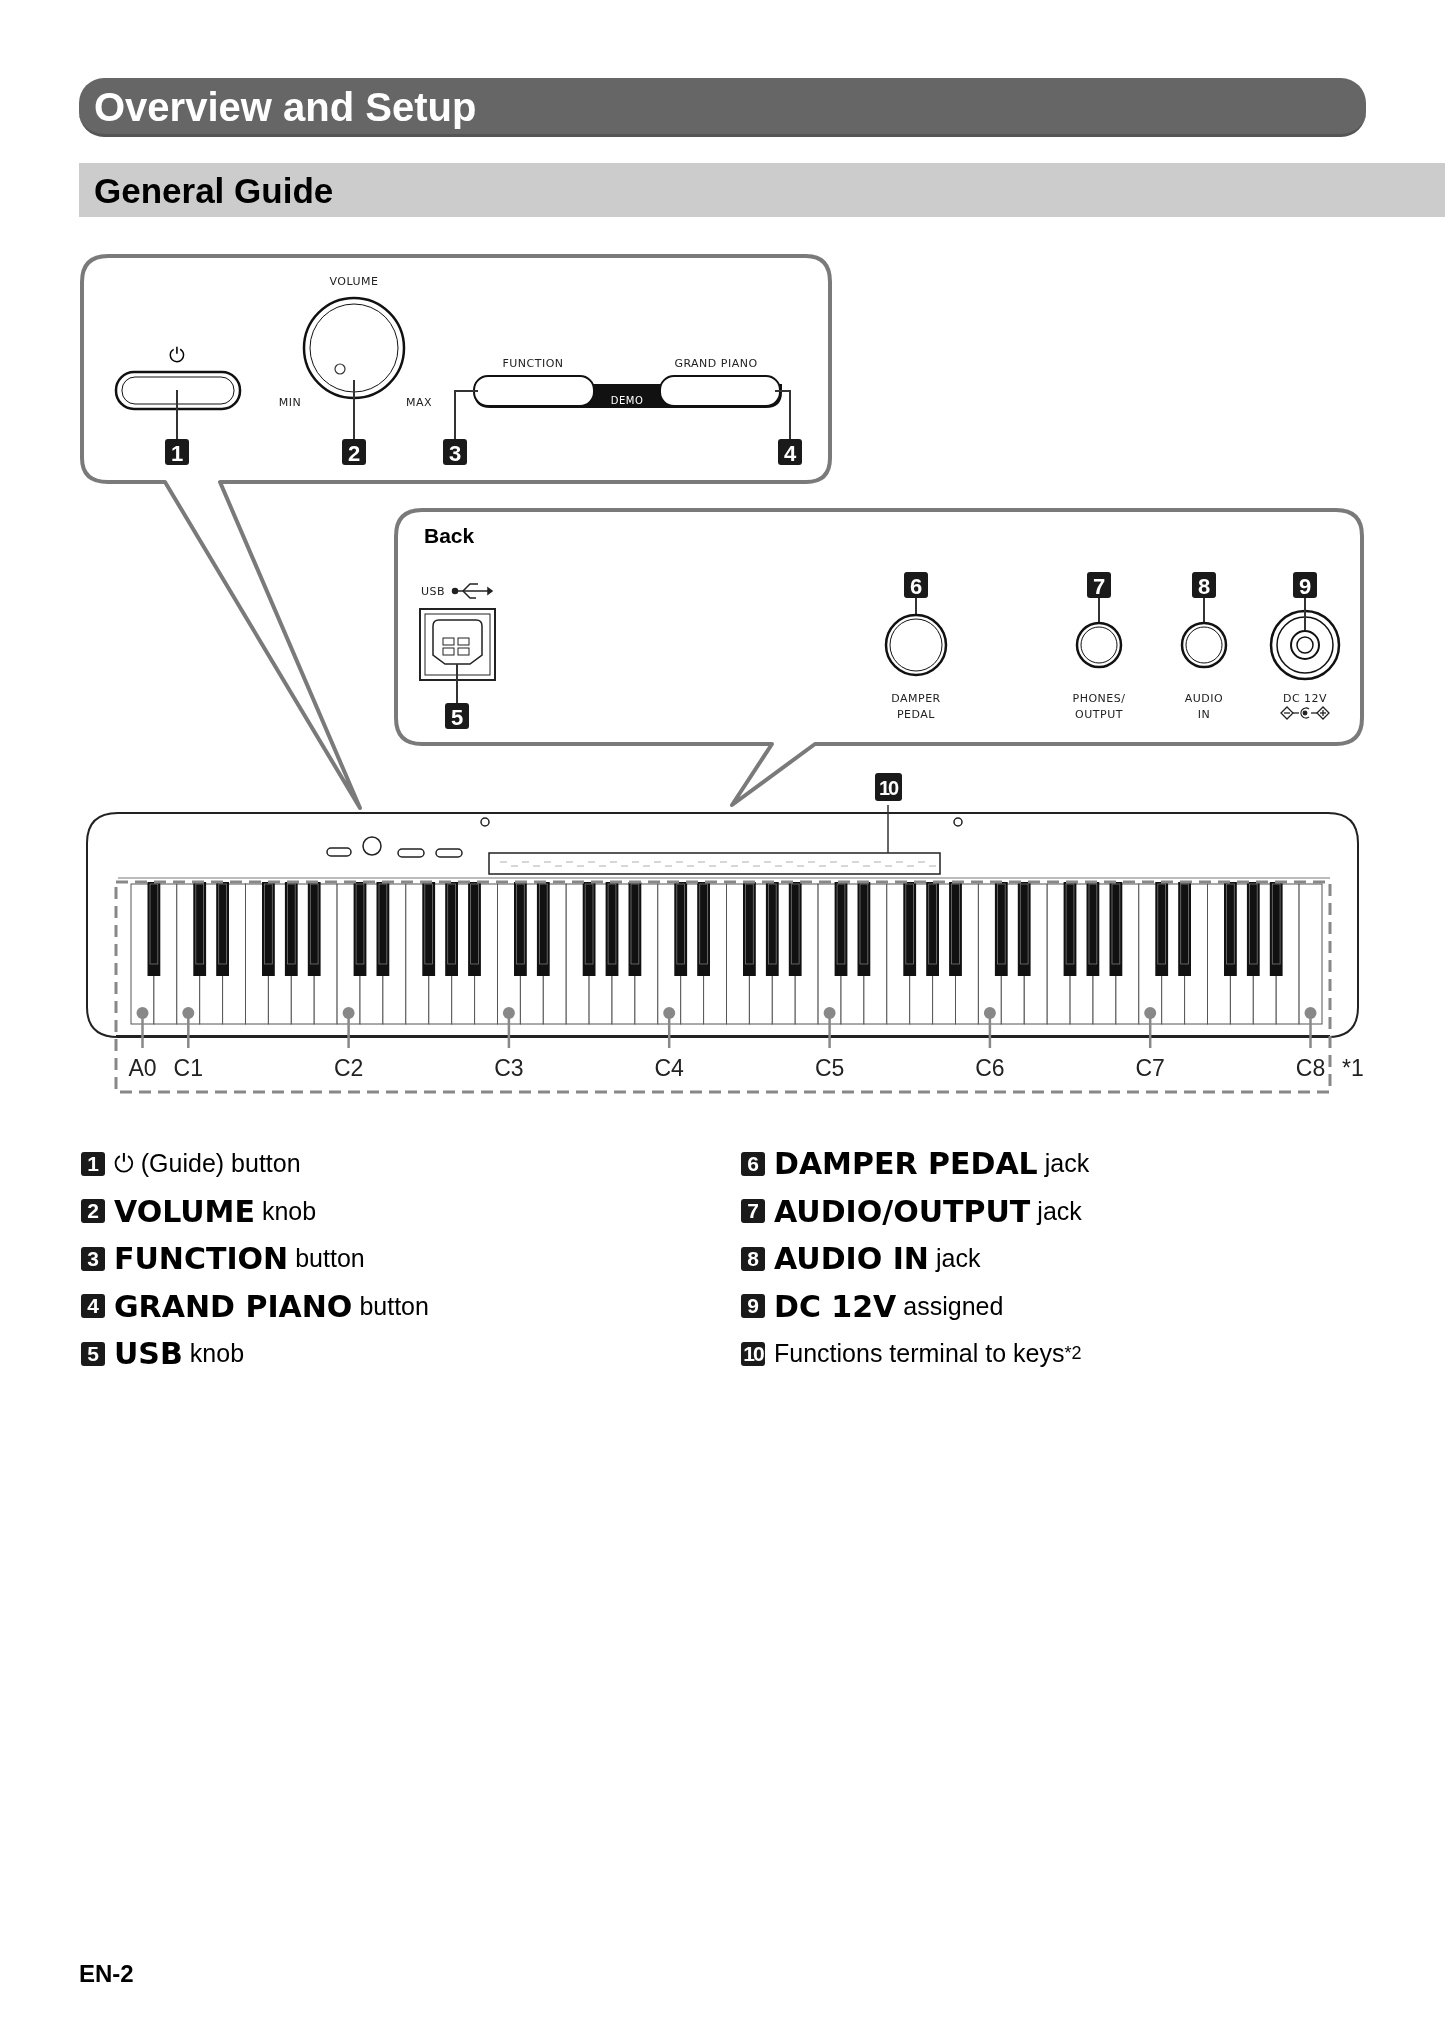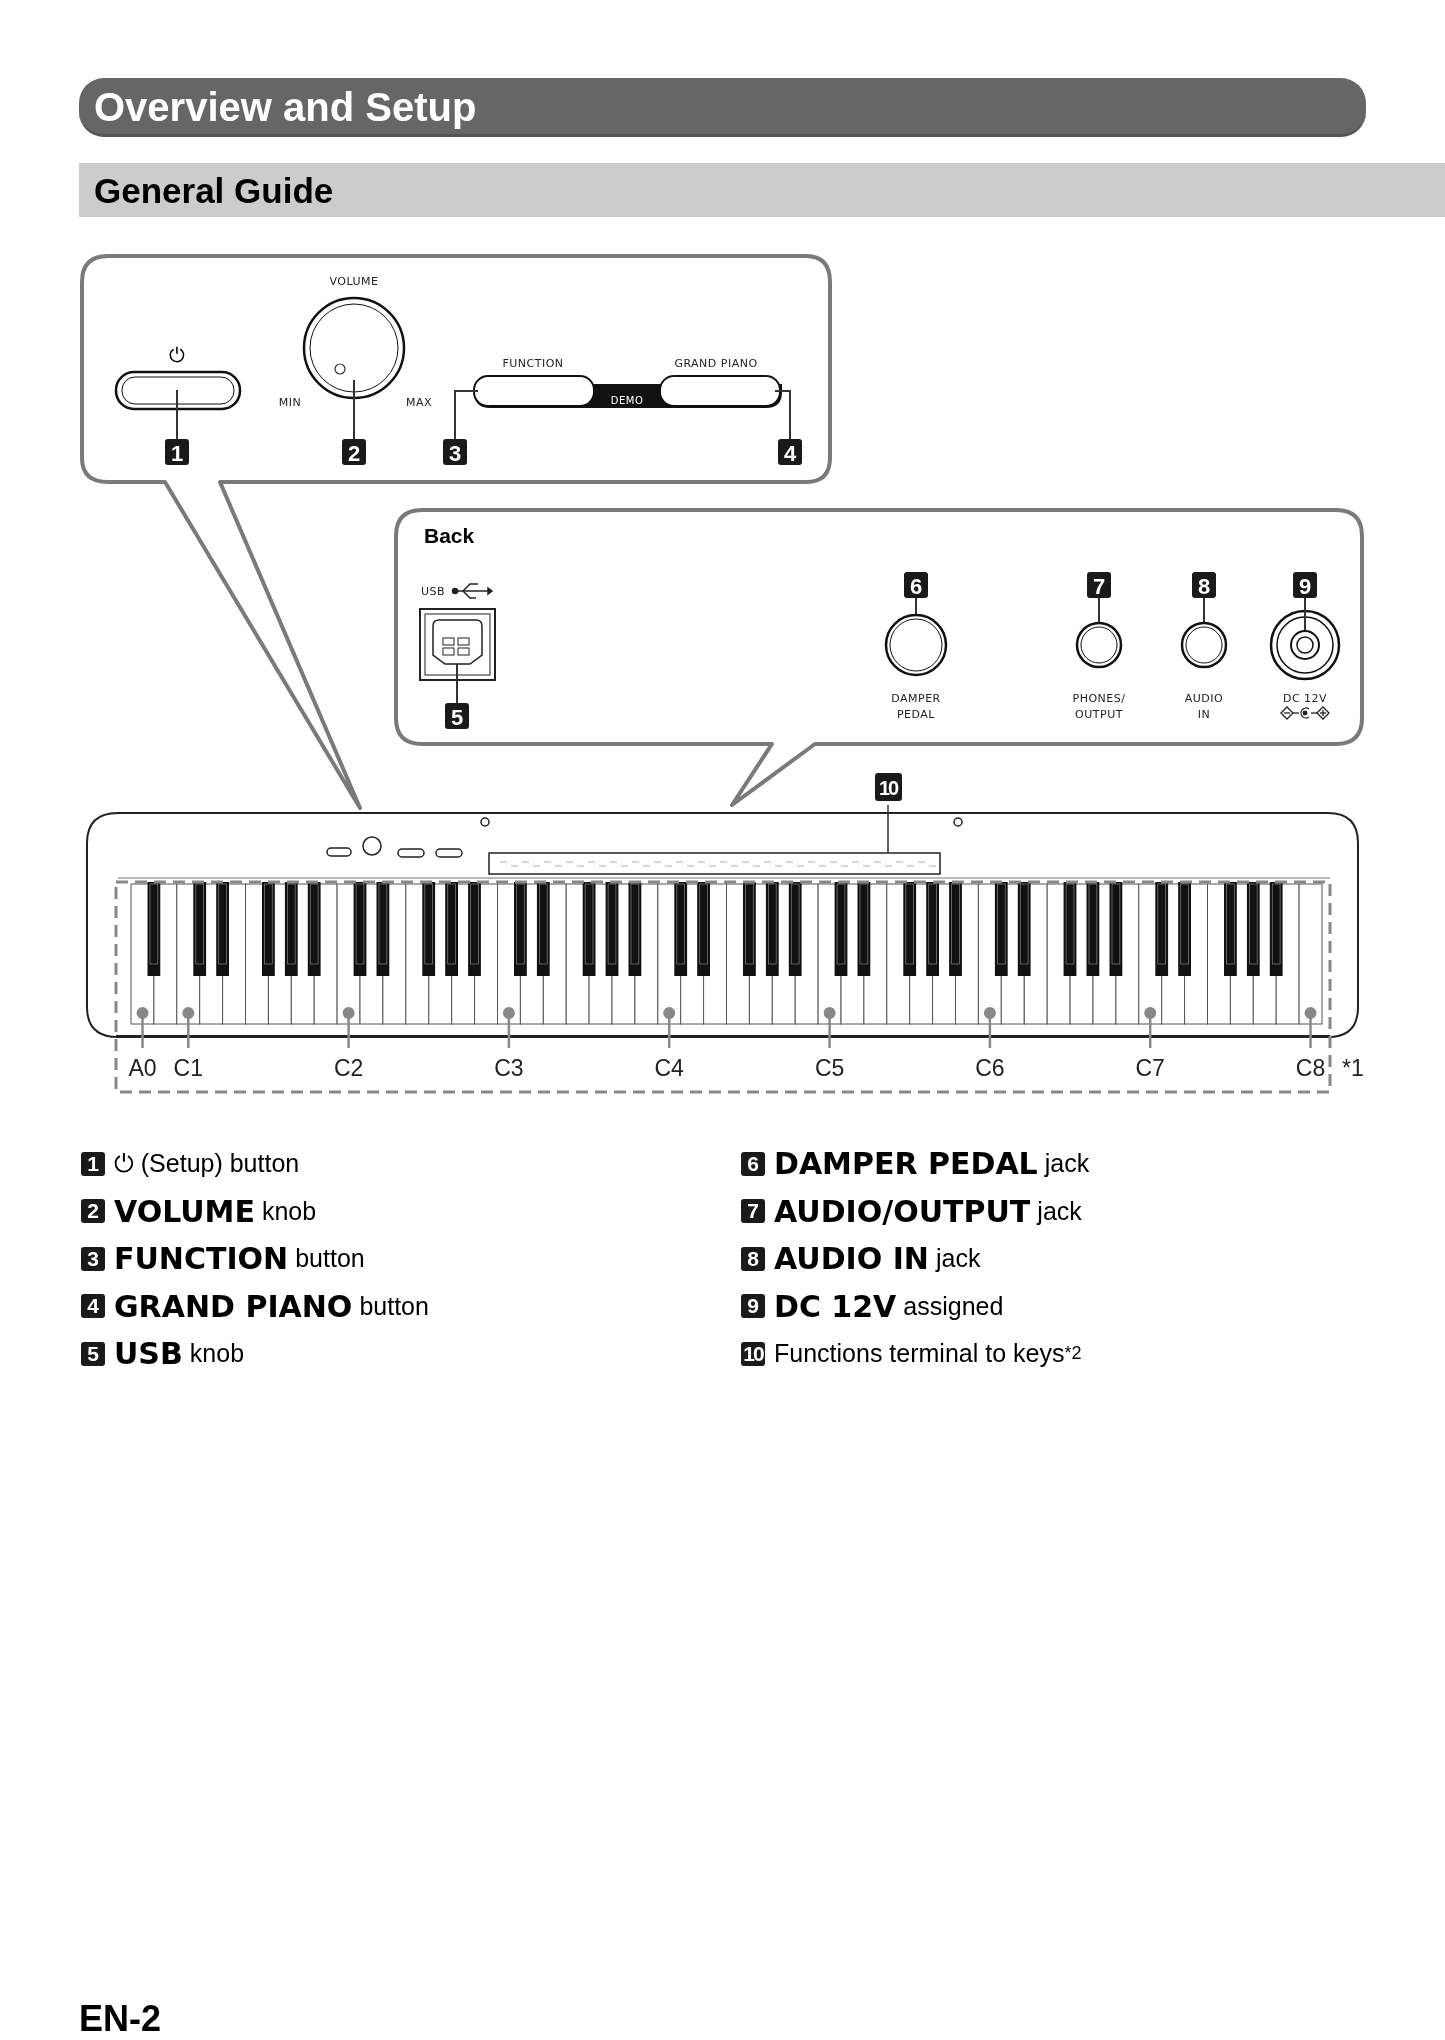--- a/index.html
+++ b/index.html
@@ -11,21 +11,21 @@
   svg.diagram{position:absolute;left:0;top:0;}
   .lbl{font-family:"DejaVu Sans",sans-serif;font-size:11px;fill:#222;letter-spacing:0.5px;}
   .key-lbl{font-family:"Liberation Sans",sans-serif;font-size:23px;fill:#222;}
   .badge rect{fill:#1a1a1a;}
   .badge text{fill:#fff;font-family:"Liberation Sans",sans-serif;font-weight:bold;font-size:22px;}
   .list{position:absolute;top:1140px;font-size:25px;}
   .list .item{height:47.5px;display:flex;align-items:center;white-space:nowrap;}
   .list .num{display:inline-block;min-width:24px;height:24px;padding:0 2px;background:#1a1a1a;color:#fff;font-weight:bold;font-size:21px;line-height:24px;text-align:center;border-radius:3px;margin-right:9px;box-sizing:border-box;}
   .list .bold{font-family:"DejaVu Sans",sans-serif;font-weight:bold;font-size:30px;margin-right:7px;}
   .list .sup{font-size:18px;vertical-align:8px;}
-  .footer{position:absolute;left:79px;top:1960px;font-size:36px;font-weight:bold;margin-top:38px;}
+  .footer{position:absolute;left:79px;top:1960px;font-size:24px;font-weight:bold;}
 </style>
 </head>
 <body>
 
 <div class="h1bar">
   <span>Overview and Setup</span>
 </div>
 <div class="h2bar">
   <span>General Guide</span>
 </div>
@@ -391,21 +391,21 @@
       <line x1="1310.5" x2="1310.5" y1="1013" y2="1048" stroke="#888" stroke-width="2.5"></line>
       <text x="1310.5" y="1076" text-anchor="middle" class="key-lbl">C8</text>
     </g>
   <text x="1342" y="1076" class="key-lbl">*1</text>
 </svg>
 
 <div class="list" style="left:81px;">
   <div class="item">
     <span class="num">1</span>
     <span style="font-family:'DejaVu Sans',sans-serif;margin-right:7px;">⏻</span>
-    <span>(Setup) button</span>
+    <span>(Guide) button</span>
   </div>
   <div class="item">
     <span class="num">2</span>
     <span class="bold">VOLUME</span>
     <span>knob</span>
   </div>
   <div class="item">
     <span class="num">3</span>
     <span class="bold">FUNCTION</span>
     <span>button</span>

